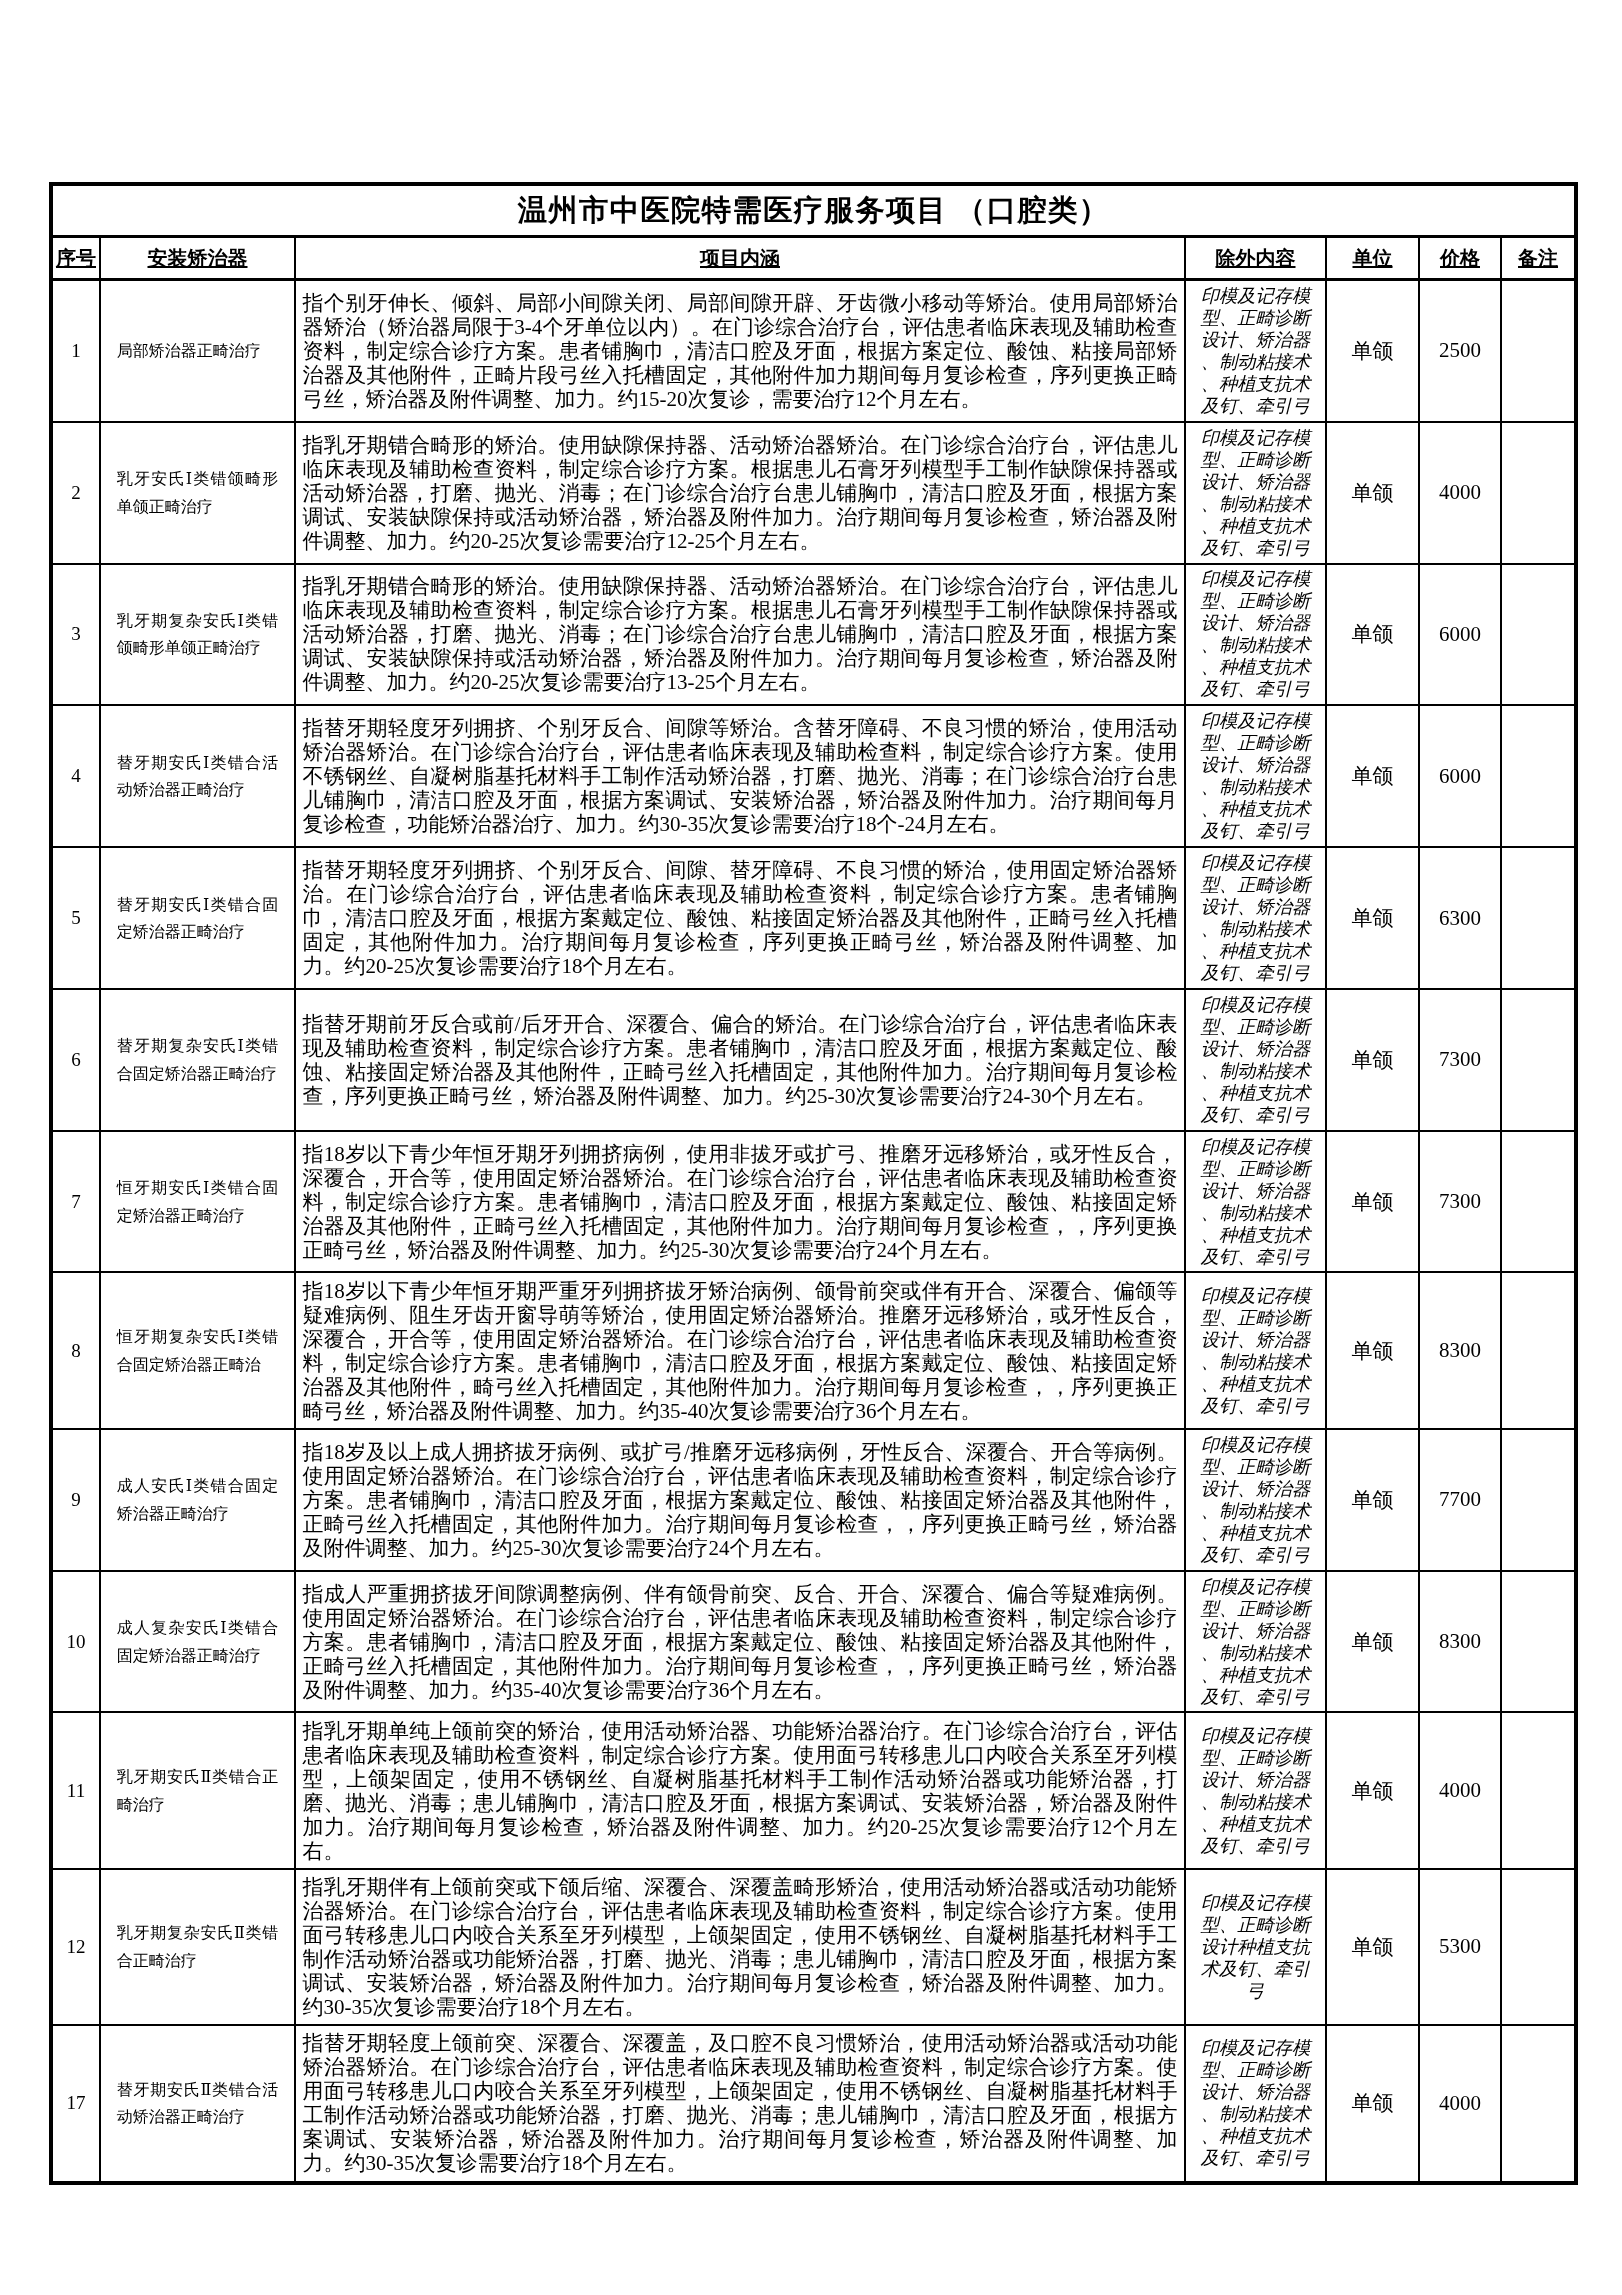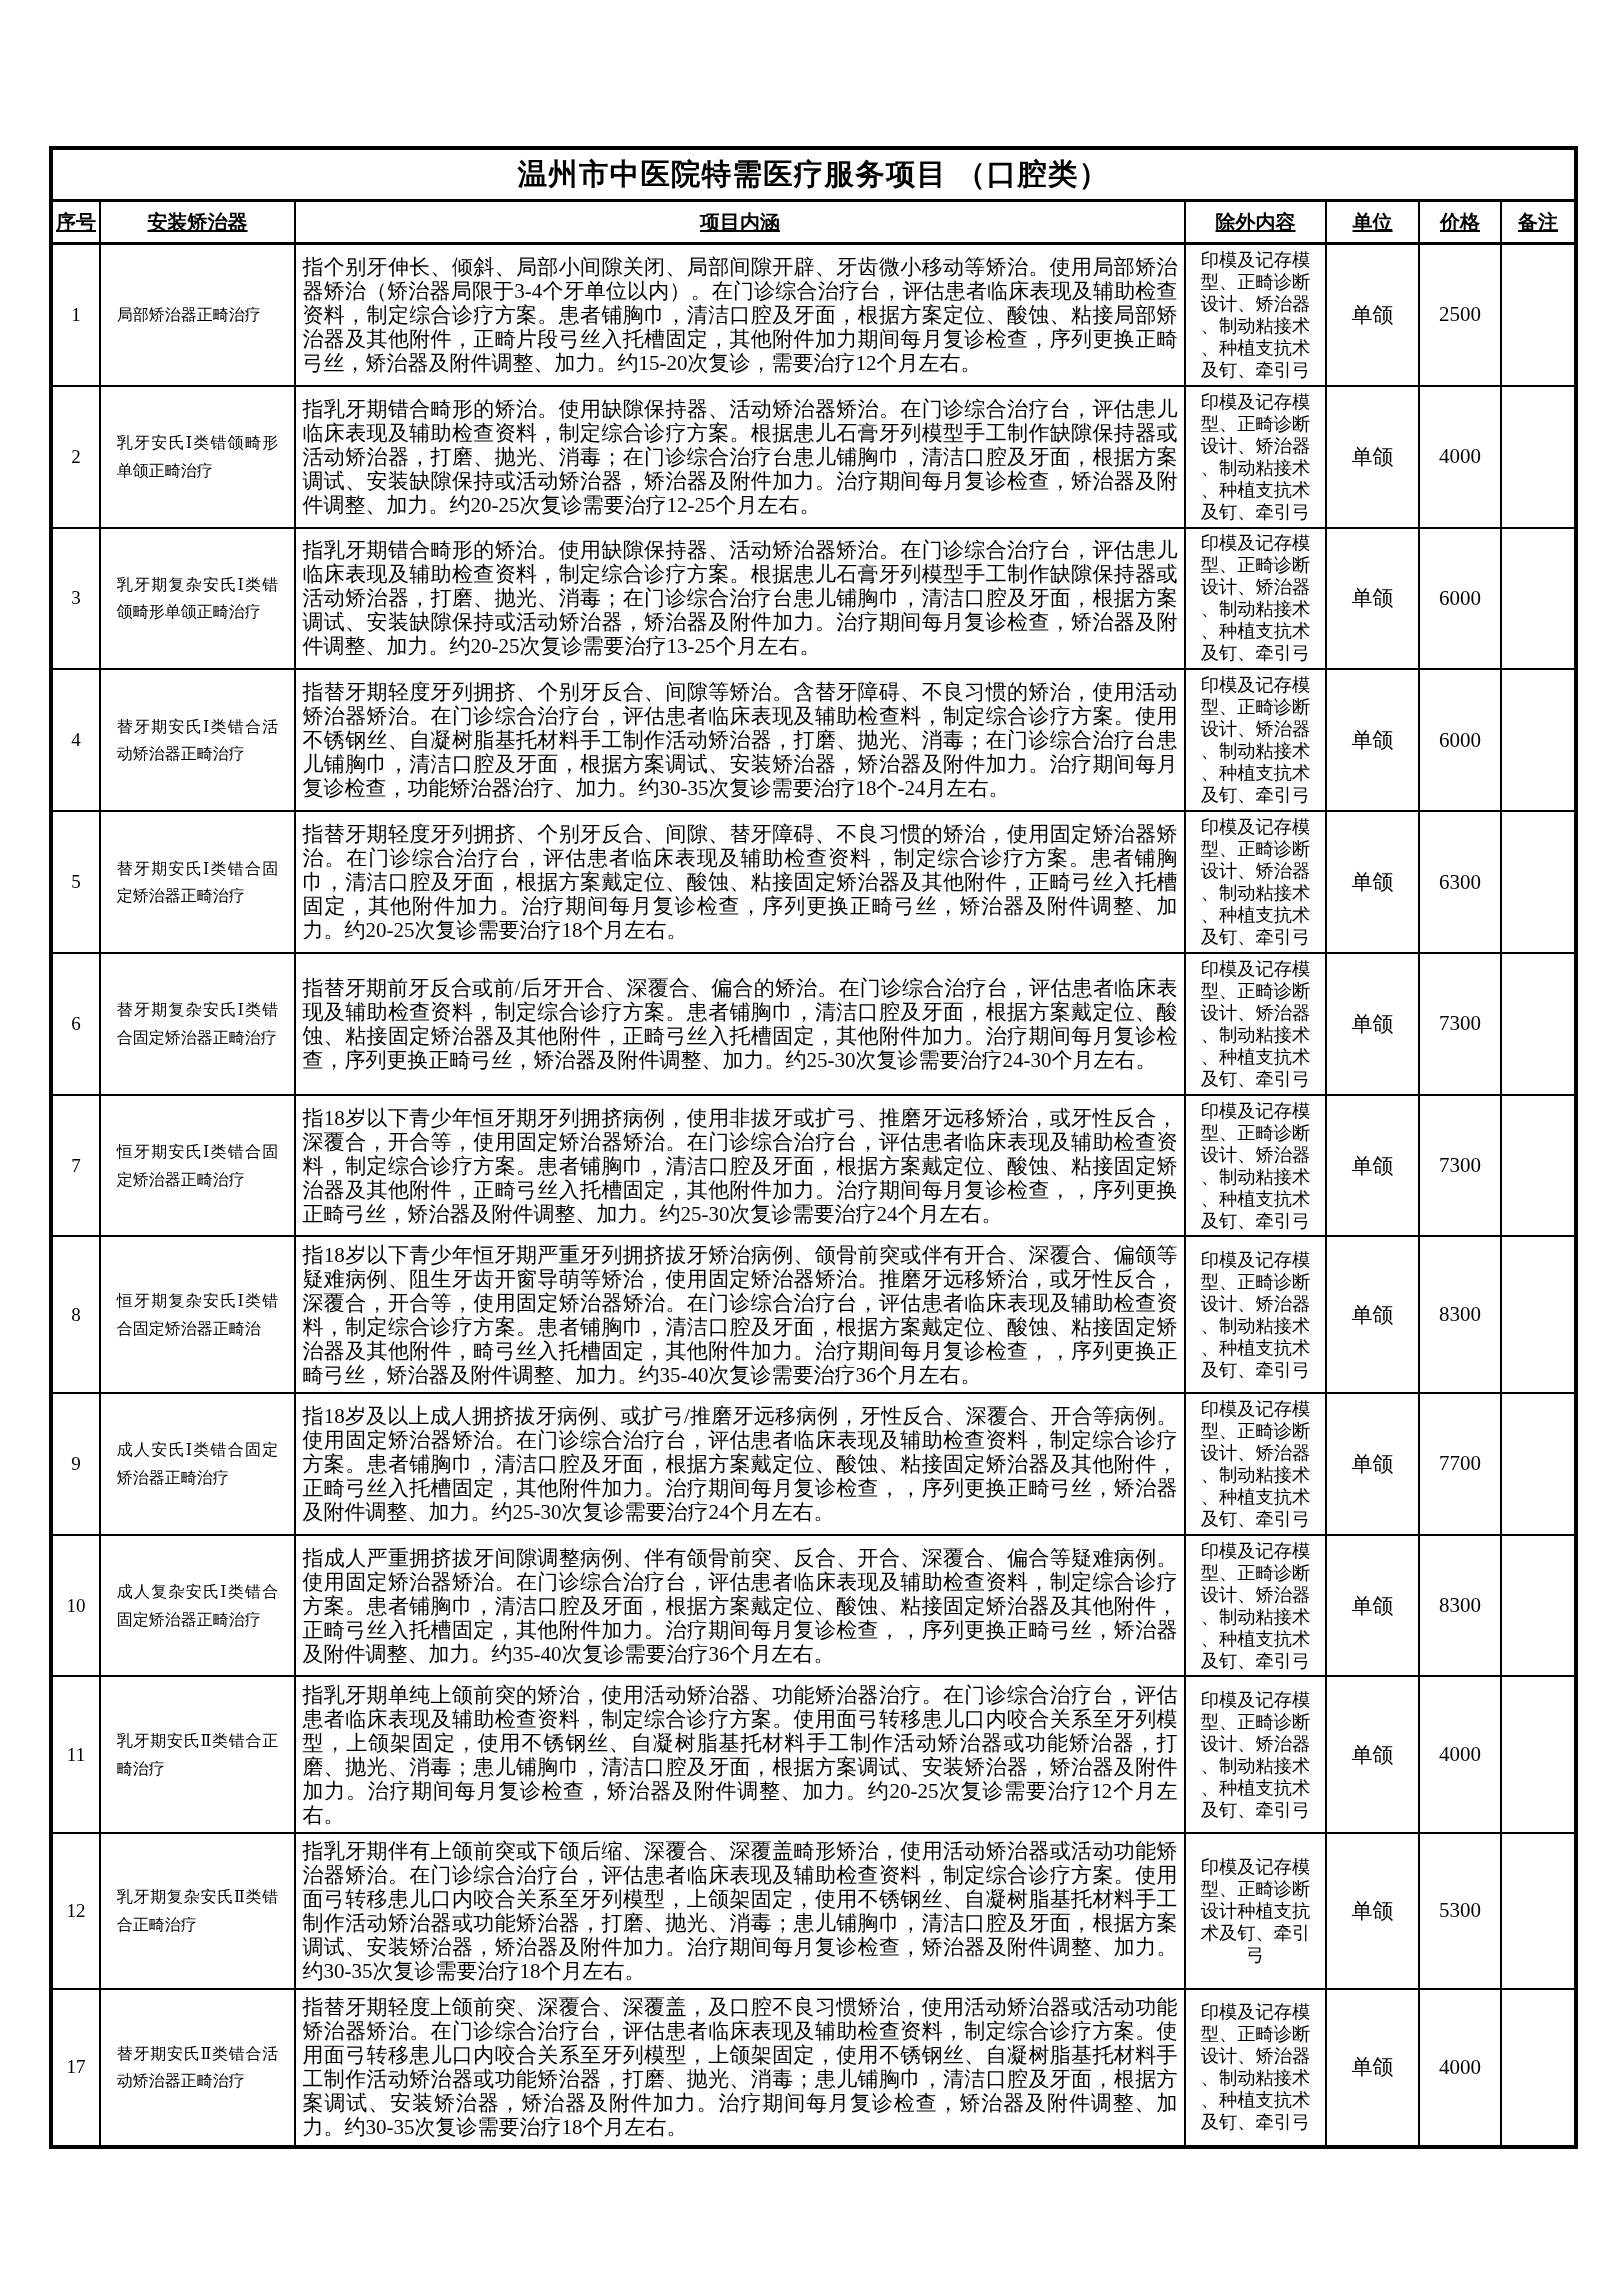--- a/index.html
+++ b/index.html
@@ -18,20 +18,21 @@
     position: absolute;
     left: 49px;
     top: 146px;
     width: 1525px;
   }
   table.price-table {
     border-collapse: collapse;
     table-layout: fixed;
     width: 1525px;
     border: 4.6px solid #000;
+    margin-top: 36px;
   }
   table.price-table td, table.price-table th {
     border: 2.6px solid #000;
     vertical-align: middle;
     overflow: hidden;
   }
   tr.title-row td {
     height: 47px;
     text-align: center;
     font-size: 29.4px;
@@ -65,20 +66,21 @@
     line-height: 24px;
     padding: 5.2px 6.5px;
   }
   td.c-excl {
     text-align: center;
     font-size: 18.3px;
     line-height: 22px;
     padding: 3.9px 6.5px;
     line-break: anywhere;
     word-break: break-all;
+    font-style: italic;
   }
   td.c-unit, td.c-price {
     text-align: center;
     font-size: 21px;
   }
   td.c-remark {
     text-align: center;
     font-size: 19px;
   }
 </style>

